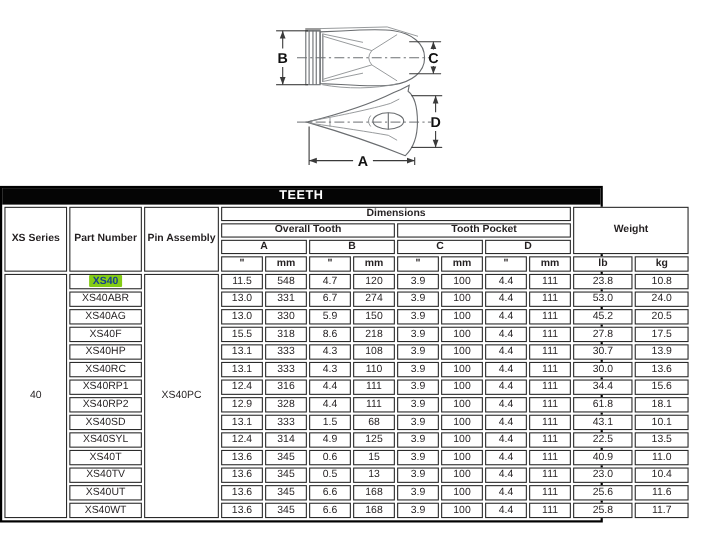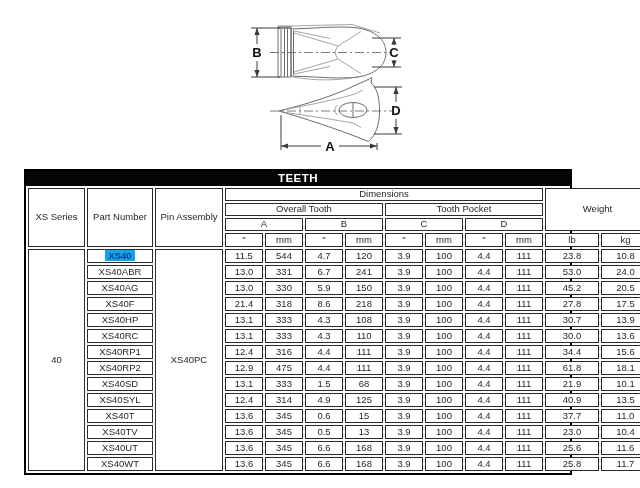--- a/index.html
+++ b/index.html
@@ -10,31 +10,31 @@
   .diagram{position:absolute;left:0;top:0;width:640px;height:169px;}
   .diagram svg{display:block;}
   .dline{stroke:#6a6d70;stroke-width:1;fill:none;}
   .dlineThin{stroke:#8a8d90;stroke-width:.8;fill:none;}
   .centerline{stroke:#6a6d70;stroke-width:.9;fill:none;stroke-dasharray:9 3 2 3;}
   .dim{stroke:#3a3a3a;stroke-width:1;fill:none;}
   .arrow{fill:#3a3a3a;stroke:none;}
   .dimlabel{font:bold 13px "Liberation Sans","DejaVu Sans",sans-serif;fill:#111;}
 
   
-  .table-wrap{position:absolute;left:24px;top:169px;width:548px;border:2px solid #000;background:#fff;box-sizing:border-box;}
+  .table-wrap{position:absolute;left:0;top:169px;width:548px;border:2px solid #000;background:#fff;box-sizing:border-box;}
   .table-title{background:#050505;color:#fff;text-align:center;font-weight:bold;font-size:11.5px;
     letter-spacing:.5px;height:15px;line-height:15px;}
   table.spec{width:100%;border-collapse:separate;border-spacing:2px;table-layout:fixed;}
   table.spec td,table.spec th{border:1px solid #2b2b2b;box-sizing:border-box;text-align:center;
     vertical-align:middle;font-size:9.5px;padding:0;line-height:1.15;background:#fff;overflow:hidden;white-space:nowrap;}
-  table.spec th{font-weight:normal;}
+  table.spec th{font-weight:bold;}
   thead th{height:13px;}
   thead tr.units th{height:14px;}
   tbody td{height:14px;font-weight:normal;}
-  .part-link{color:#17418c;background:#0ea5e9;font-weight:bold;padding:0 3px;border-radius:1px;cursor:pointer;}
+  .part-link{color:#17418c;background:#84cc16;font-weight:bold;padding:0 3px;border-radius:1px;cursor:pointer;}
 </style>
 </head>
 <body>
 
 <div class="page">
 
   <div class="diagram">
     <svg width="640" height="169" viewBox="0 0 640 169">
 
       <g>
@@ -174,36 +174,36 @@
           <th>lb</th>
           <th>kg</th>
         </tr>
       </thead>
       <tbody>
           <tr>
             <td rowspan="14">40</td>
             <td><span class="part-link">XS40</span></td>
             <td rowspan="14">XS40PC</td>
             <td>11.5</td>
-            <td>544</td>
+            <td>548</td>
             <td>4.7</td>
             <td>120</td>
             <td>3.9</td>
             <td>100</td>
             <td>4.4</td>
             <td>111</td>
             <td>23.8</td>
             <td>10.8</td>
           </tr>
           <tr>
             <td>XS40ABR</td>
             <td>13.0</td>
             <td>331</td>
             <td>6.7</td>
-            <td>241</td>
+            <td>274</td>
             <td>3.9</td>
             <td>100</td>
             <td>4.4</td>
             <td>111</td>
             <td>53.0</td>
             <td>24.0</td>
           </tr>
           <tr>
             <td>XS40AG</td>
             <td>13.0</td>
@@ -212,21 +212,21 @@
             <td>150</td>
             <td>3.9</td>
             <td>100</td>
             <td>4.4</td>
             <td>111</td>
             <td>45.2</td>
             <td>20.5</td>
           </tr>
           <tr>
             <td>XS40F</td>
-            <td>21.4</td>
+            <td>15.5</td>
             <td>318</td>
             <td>8.6</td>
             <td>218</td>
             <td>3.9</td>
             <td>100</td>
             <td>4.4</td>
             <td>111</td>
             <td>27.8</td>
             <td>17.5</td>
           </tr>
@@ -265,67 +265,67 @@
             <td>3.9</td>
             <td>100</td>
             <td>4.4</td>
             <td>111</td>
             <td>34.4</td>
             <td>15.6</td>
           </tr>
           <tr>
             <td>XS40RP2</td>
             <td>12.9</td>
-            <td>475</td>
+            <td>328</td>
             <td>4.4</td>
             <td>111</td>
             <td>3.9</td>
             <td>100</td>
             <td>4.4</td>
             <td>111</td>
             <td>61.8</td>
             <td>18.1</td>
           </tr>
           <tr>
             <td>XS40SD</td>
             <td>13.1</td>
             <td>333</td>
             <td>1.5</td>
             <td>68</td>
             <td>3.9</td>
             <td>100</td>
             <td>4.4</td>
             <td>111</td>
-            <td>21.9</td>
+            <td>43.1</td>
             <td>10.1</td>
           </tr>
           <tr>
             <td>XS40SYL</td>
             <td>12.4</td>
             <td>314</td>
             <td>4.9</td>
             <td>125</td>
             <td>3.9</td>
             <td>100</td>
             <td>4.4</td>
             <td>111</td>
-            <td>40.9</td>
+            <td>22.5</td>
             <td>13.5</td>
           </tr>
           <tr>
             <td>XS40T</td>
             <td>13.6</td>
             <td>345</td>
             <td>0.6</td>
             <td>15</td>
             <td>3.9</td>
             <td>100</td>
             <td>4.4</td>
             <td>111</td>
-            <td>37.7</td>
+            <td>40.9</td>
             <td>11.0</td>
           </tr>
           <tr>
             <td>XS40TV</td>
             <td>13.6</td>
             <td>345</td>
             <td>0.5</td>
             <td>13</td>
             <td>3.9</td>
             <td>100</td>

